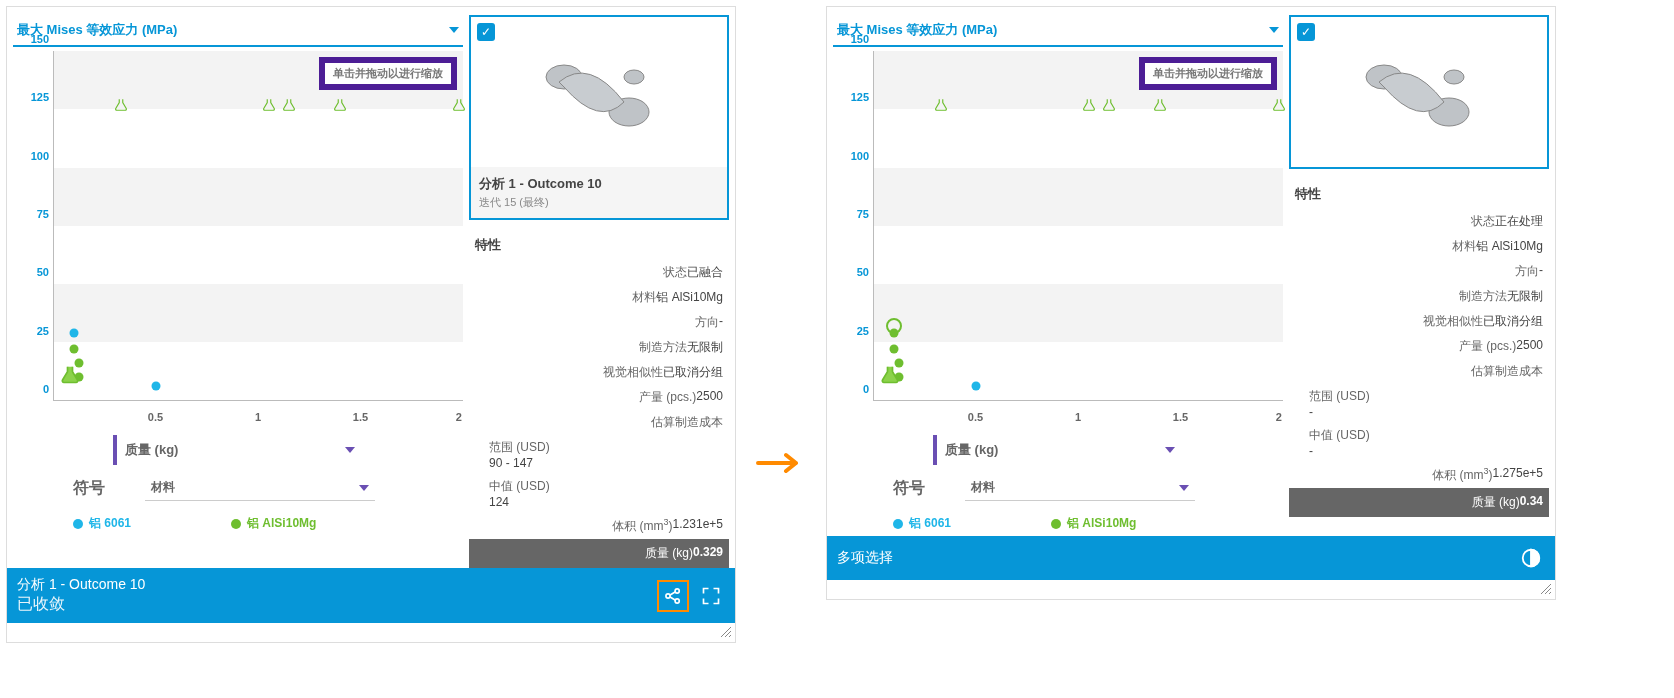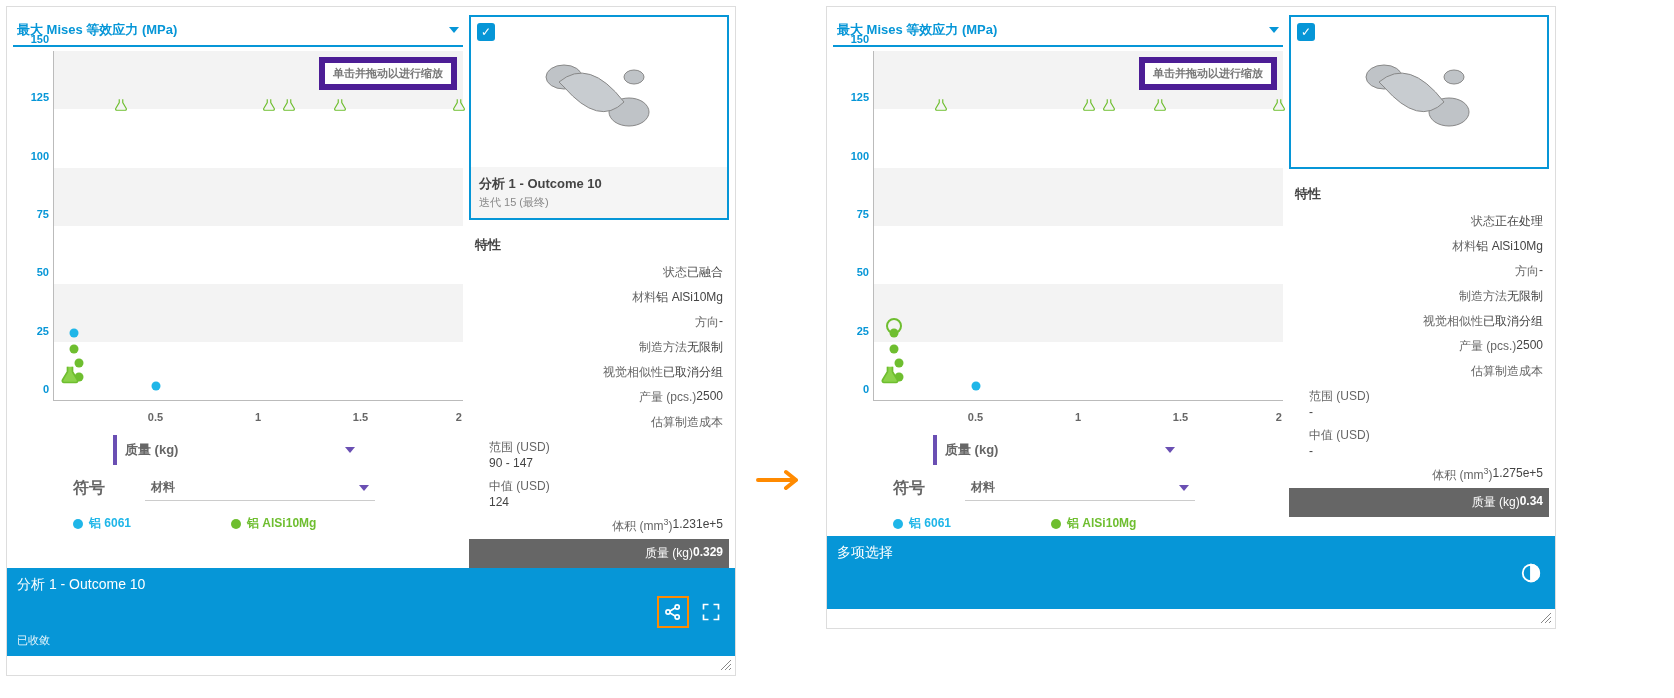--- a/index.html
+++ b/index.html
@@ -225,21 +225,21 @@
     background: #0696d7;
     color: #fff;
     display: flex;
     align-items: center;
     justify-content: space-between;
     padding: 8px 10px;
     min-height: 44px;
     margin-top: auto;
   }
   .bb-left .title { font-size: 14px; font-weight: 500; }
-  .bb-left .sub { font-size: 11px; opacity: .9; margin-top: 39px; }
+  .bb-left .sub { font-size: 16px; opacity: .9; }
   .bb-icons { display: flex; gap: 10px; align-items: center; }
   .icon-btn {
     width: 28px; height: 28px;
     display: flex; align-items: center; justify-content: center;
     cursor: pointer;
     color: #fff;
   }
   .icon-btn.highlighted {
     outline: 2px solid #ff8a00;
   }

